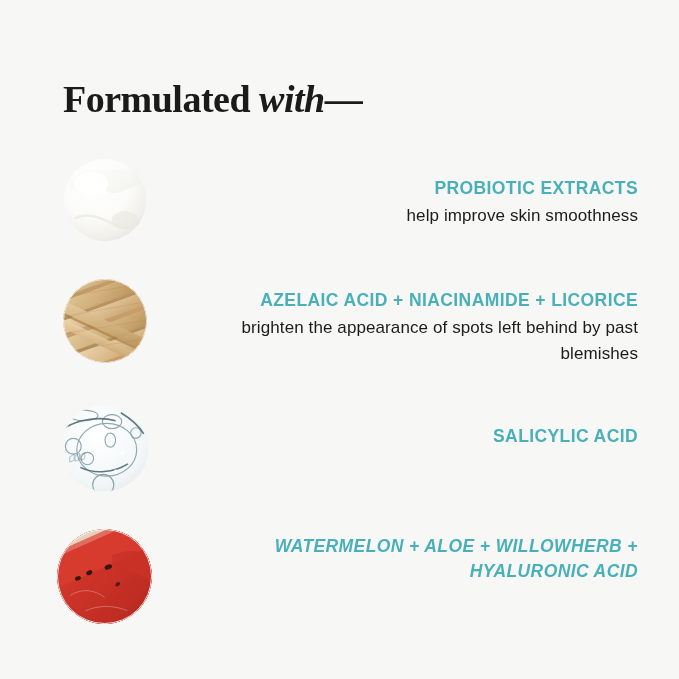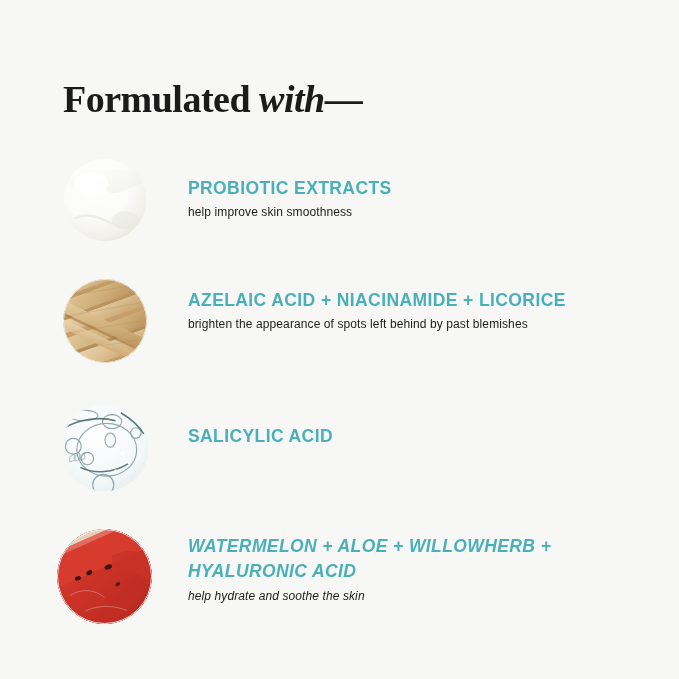--- a/index.html
+++ b/index.html
@@ -60,37 +60,38 @@
   .row-4 .thumb { width: 95px; height: 95px; left: 57px; }
   .row-2 .thumb { width: 84px; height: 84px; }
 
   .thumb svg { display: block; width: 100%; height: 100%; }
 
   .copy {
     position: absolute;
     left: 188px;
     top: 18px;
     width: 450px;
+    text-align: right;
   }
   .row-2 .copy { top: 9px; }
   .row-3 .copy { top: 20px; }
   .row-4 .copy { top: 5px; font-style: italic; }
 
   .ing-title {
     color: #49b0b9;
     font-size: 17.5px;
     font-weight: 700;
     letter-spacing: 0.4px;
     line-height: 1.45;
     margin: 0 0 2px 0;
     font-family: "Liberation Sans", sans-serif;
   }
   .ing-desc {
     color: #1c1c1c;
-    font-size: 12px;
+    font-size: 17px;
     font-weight: 400;
     line-height: 1.52;
     margin: 0;
     letter-spacing: 0.1px;
     font-family: "Liberation Sans", sans-serif;
   }
 </style>
 </head>
 <body>
 
@@ -277,17 +278,16 @@
           <g opacity="0.3" stroke="#ffffff" stroke-width="1" fill="none">
             <path d="M14 70 C26 62, 40 64, 50 72"></path>
             <path d="M30 86 C44 80, 60 80, 74 86"></path>
           </g>
           <circle cx="50" cy="50" r="49.5" fill="none" stroke="#f7f7f5" stroke-width="1"></circle>
         </g>
       </svg>
     </div>
     <div class="copy">
       <p class="ing-title">WATERMELON + ALOE + WILLOWHERB + HYALURONIC ACID</p>
-      <p class="ing-desc">help hydrate and soothe the skin</p>
     </div>
   </div>
 
 </div>
 
 </body></html>

